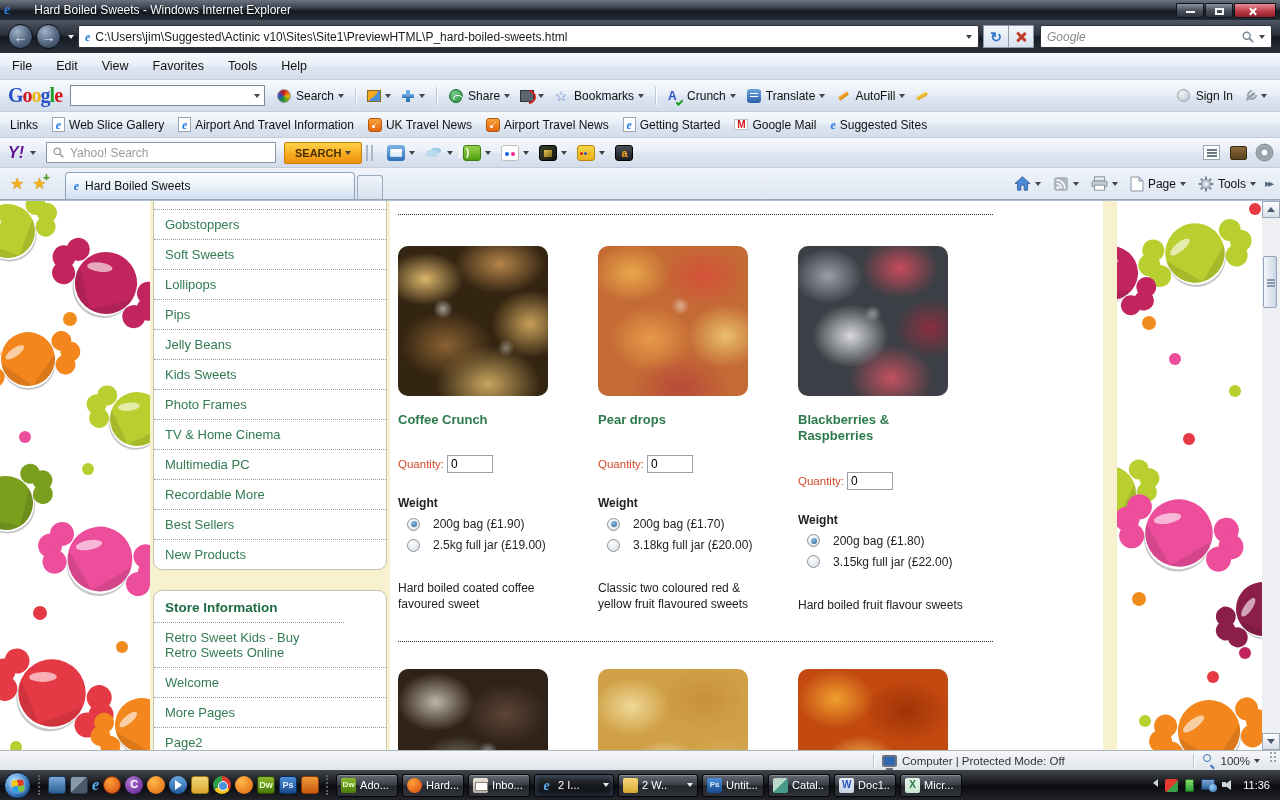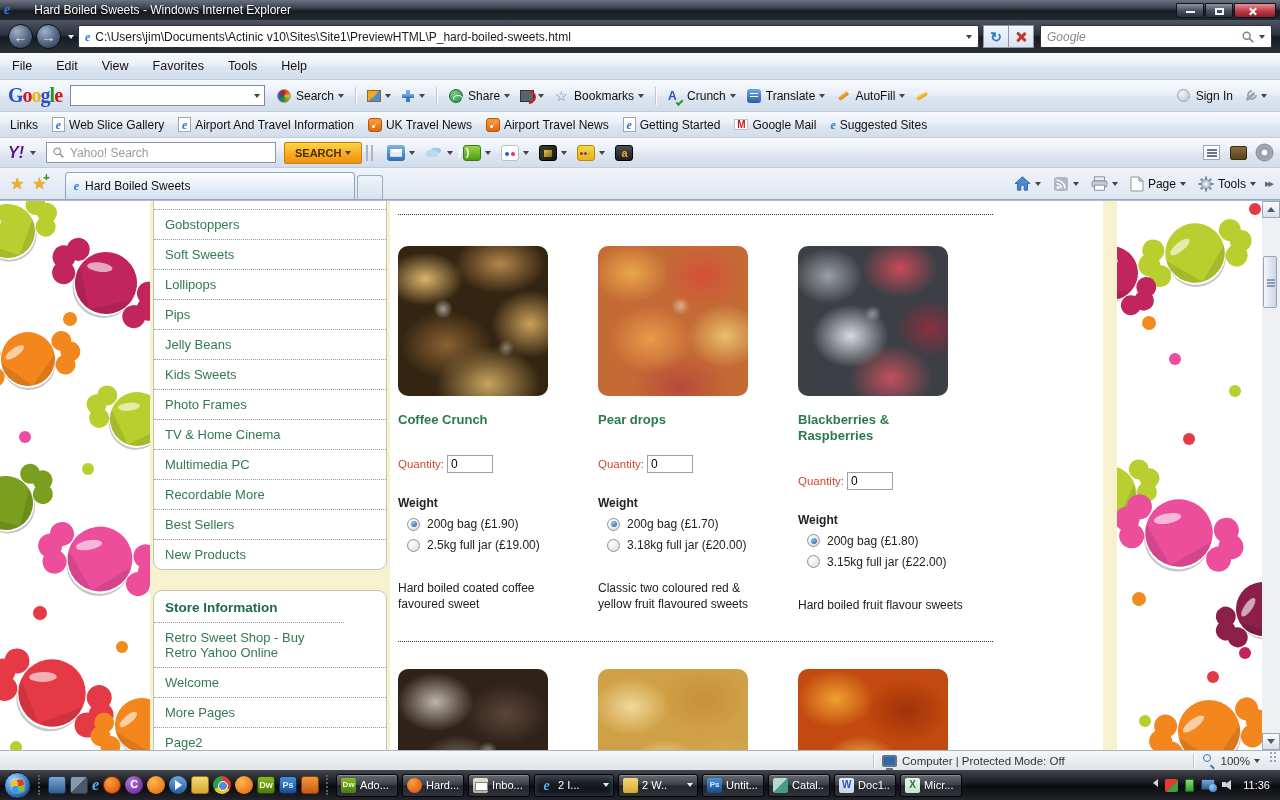--- a/index.html
+++ b/index.html
@@ -143,21 +143,21 @@
   .p2 { background:radial-gradient(ellipse 55px 42px at 22% 18%,#e8a84a,rgba(232,168,74,0) 70%),radial-gradient(ellipse 60px 45px at 70% 20%,#d4503a,rgba(212,80,58,0) 70%),radial-gradient(ellipse 55px 45px at 85% 60%,#e8c06a,rgba(232,192,106,0) 70%),radial-gradient(ellipse 60px 48px at 35% 62%,#e89a4a,rgba(232,154,74,0) 70%),radial-gradient(circle 13px at 55% 40%,rgba(255,255,255,.45),rgba(255,255,255,0) 70%),radial-gradient(ellipse 70px 52px at 55% 95%,#b84a3a,rgba(184,74,58,0) 70%),#c46a35; }
   .p3 { background:radial-gradient(ellipse 50px 40px at 20% 20%,#9aa0a8,rgba(154,160,168,0) 70%),radial-gradient(ellipse 55px 42px at 68% 15%,#c84a5a,rgba(200,74,90,0) 70%),radial-gradient(ellipse 50px 42px at 88% 55%,#8a2f3f,rgba(138,47,63,0) 70%),radial-gradient(ellipse 55px 45px at 35% 60%,#d8dade,rgba(216,218,222,0) 70%),radial-gradient(ellipse 60px 48px at 62% 88%,#c2505e,rgba(194,80,94,0) 70%),radial-gradient(circle 12px at 50% 45%,rgba(255,255,255,.4),rgba(255,255,255,0) 70%),#3c3f45; }
   .r1 { background:radial-gradient(ellipse 55px 42px at 25% 22%,#bfb4a9,rgba(191,180,169,0) 70%),radial-gradient(ellipse 60px 45px at 72% 30%,#5d4437,rgba(93,68,55,0) 70%),radial-gradient(ellipse 55px 45px at 40% 65%,#8c8378,rgba(140,131,120,0) 70%),radial-gradient(circle 14px at 60% 55%,rgba(255,255,255,.5),rgba(255,255,255,0) 70%),#2e2219; }
   .r2 { background:radial-gradient(ellipse 55px 42px at 22% 25%,#f0d898,rgba(240,216,152,0) 70%),radial-gradient(ellipse 60px 45px at 70% 20%,#c89038,rgba(200,144,56,0) 70%),radial-gradient(ellipse 55px 45px at 45% 68%,#f5e8c0,rgba(245,232,192,0) 70%),radial-gradient(ellipse 60px 48px at 85% 65%,#d8ae5a,rgba(216,174,90,0) 70%),#cfa045; }
   .r3 { background:radial-gradient(ellipse 55px 42px at 25% 20%,#f0a030,rgba(240,160,48,0) 70%),radial-gradient(ellipse 60px 45px at 72% 28%,#a03208,rgba(160,50,8,0) 70%),radial-gradient(ellipse 55px 45px at 42% 65%,#f5c860,rgba(245,200,96,0) 70%),radial-gradient(circle 13px at 60% 60%,rgba(255,255,255,.5),rgba(255,255,255,0) 70%),#c2490f; }
   .pname { margin-top:16px; width:160px; font-size:13px; font-weight:bold; color:#2c7a4b; line-height:1.25; cursor:pointer; }
   .qtyrow { margin-top:27px; display:flex; align-items:center; }
   .qtylbl { color:#d04a2a; font-size:11.5px; }
   .qtyinput { width:46px; height:18px; border:1px solid #9aa0a8; font-size:12px; padding:1px 3px; margin-left:3px; font-family:"Liberation Sans",sans-serif; }
   .wtitle { margin-top:23px; font-size:12px; font-weight:bold; color:#222; }
-  .opt { display:flex; align-items:center; margin-top:7px; margin-left:9px; gap:7px; }
+  .opt { display:flex; align-items:center; margin-top:7px; margin-left:9px; gap:13px; }
   .radio { width:13px; height:13px; border-radius:50%; background:radial-gradient(circle at 35% 30%,#fff,#d4dae1); border:1px solid #8a929b; position:relative; flex:none; cursor:pointer; }
   .radio.sel::after { content:""; position:absolute; left:2.5px; top:2.5px; width:6px; height:6px; border-radius:50%; background:radial-gradient(circle at 35% 30%,#8cc0ea,#2c5f93); }
   .opt .olbl { font-size:12px; color:#222; }
   .pdesc { margin-top:29px; width:172px; font-size:12px; color:#222; line-height:1.3; }
   .dotline2 { margin-top:28px; }
   .prodrow2 { margin-top:27px; }
 
   .creamstrip { width:14px; height:100%; background:#f7f2cd; }
   .vscroll { width:18px; height:100%; background:#eef0f4; display:flex; flex-direction:column; }
   .sbtn { height:17px; background:linear-gradient(180deg,#fdfdfe,#d9dfe9); border:1px solid #9aa8bc; display:flex; align-items:center; justify-content:center; }
@@ -264,21 +264,21 @@
   <div class="navbar">
     <div class="navcircle">
         <span class="arr">←</span>
       </div>
     <div class="navcircle">
         <span class="arr">→</span>
       </div>
     <span class="car w"></span>
     <div class="addr">
       <span class="ie-e sm">e</span>
-      <span class="txt">C:\Users\jim\Documents\Actinic v10\Sites\Site1\PreviewHTML\P_hard-boiled-sweets.html</span>
+      <span class="txt">C:\Users\jim\Suggested\Actinic v10\Sites\Site1\PreviewHTML\P_hard-boiled-sweets.html</span>
       <span class="car"></span>
     </div>
     <div class="navtool">
         <span class="refresh-g">↻</span>
       </div>
     <div class="navtool">
         <span class="stop-g">
           <i></i>
           <i></i>
         </span>
@@ -558,21 +558,21 @@
         <div class="item">Kids Sweets</div>
         <div class="item">Photo Frames</div>
         <div class="item">TV &amp; Home Cinema</div>
         <div class="item">Multimedia PC</div>
         <div class="item">Recordable More</div>
         <div class="item">Best Sellers</div>
         <div class="item">New Products</div>
       </div>
       <div class="panel p-store">
         <div class="hdr">Store Information</div>
-        <div class="item" style="border-top:1px dotted #9a9a9a; width:190px">Retro Sweet Shop - Buy Retro Yahoo Online</div>
+        <div class="item" style="border-top:1px dotted #9a9a9a; width:190px">Retro Sweet Kids - Buy Retro Sweets Online</div>
         <div class="item">Welcome</div>
         <div class="item">More Pages</div>
         <div class="item">Page2</div>
       </div>
 
     </div>
 
     <div class="main">
       <div class="dotline"></div>
       <div class="prodrow">

